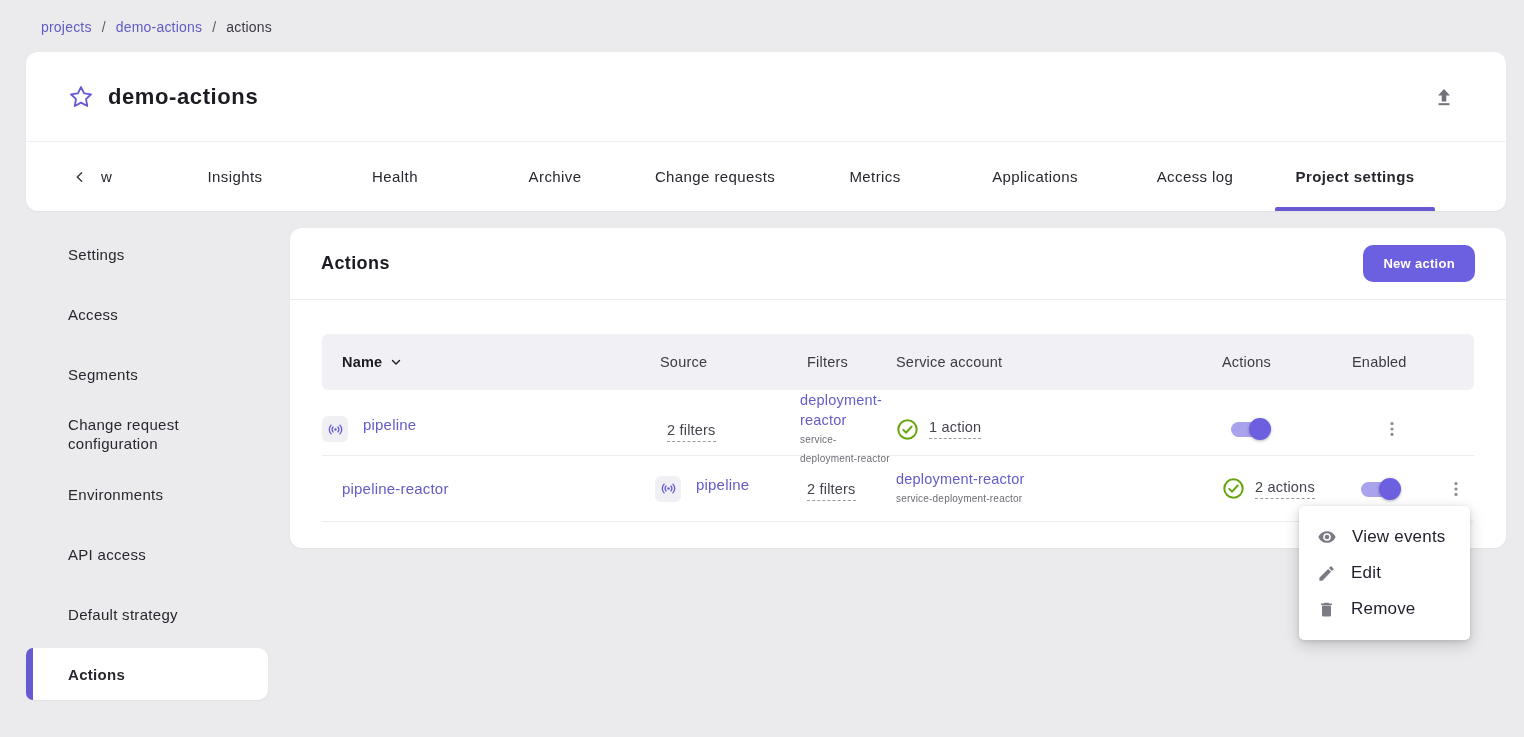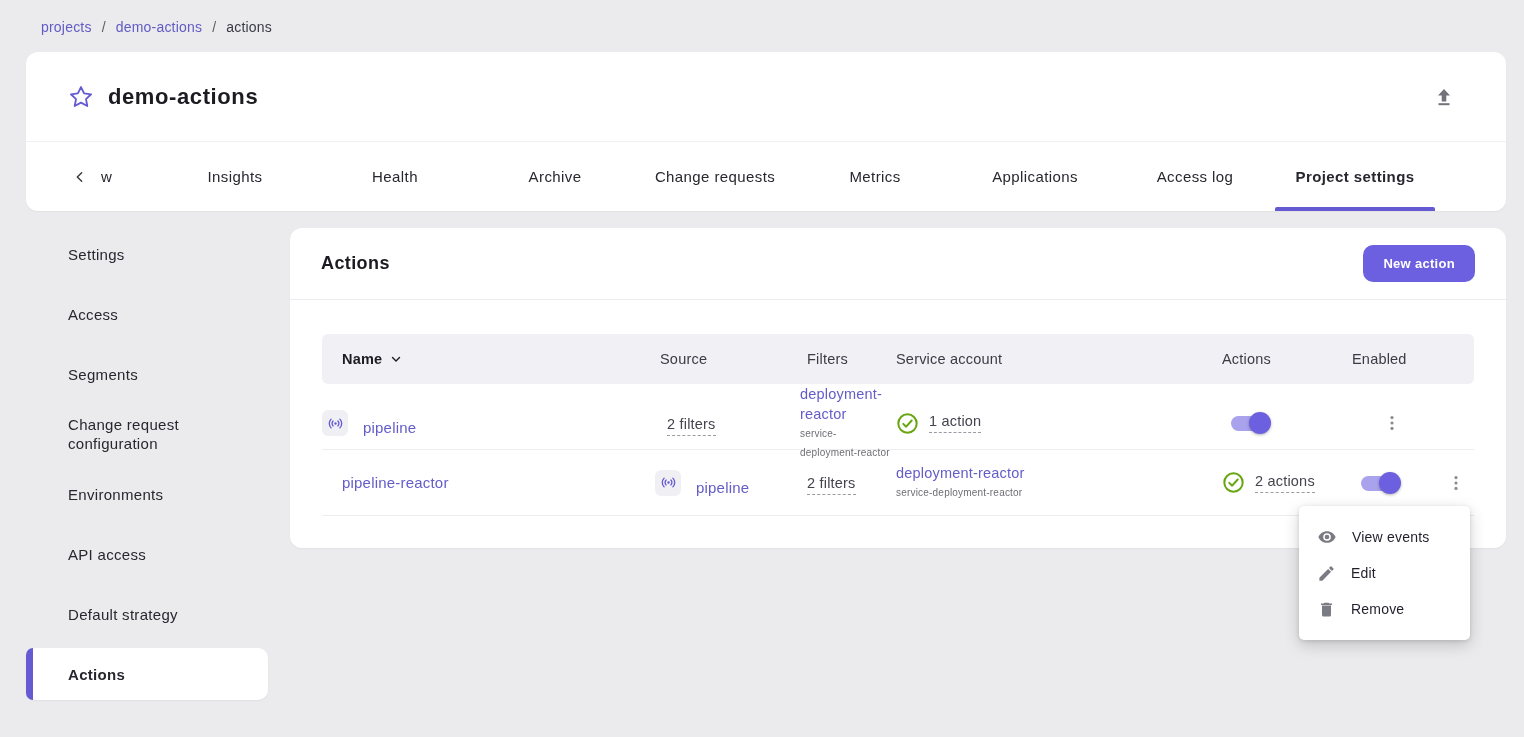--- a/index.html
+++ b/index.html
@@ -39,48 +39,48 @@
   .side-item.active::before { content:""; position:absolute; left:0; top:0; bottom:0; width:7px; background:#655ad2; border-radius:10px 0 0 10px; }
 
   
   .main-card { position:absolute; left:290px; top:228px; width:1216px; height:320px; background:#fff; border-radius:12px; box-shadow:0 1px 2px rgba(0,0,0,.04); }
   .main-header { height:72px; display:flex; align-items:center; padding:0 31px; border-bottom:1px solid #ececf0; }
   .main-title { font-size:18px; font-weight:bold; letter-spacing:.4px; }
   .new-action-btn { margin-left:auto; height:37px; padding:0 20px; background:#6c5fe0; color:#fff; border:none; border-radius:10px; font-family:"Liberation Sans",sans-serif; font-size:13px; font-weight:bold; letter-spacing:.3px; cursor:pointer; }
 
   .table { margin:34px 32px 0; }
   .t-grid { display:grid; grid-template-columns:333px 140px 96px 326px 130px 90px 1fr; align-items:center; }
-  .t-head { height:50px; background:#f1f0f4; border-radius:6px; font-size:14.5px; color:#3c3b45; letter-spacing:.2px; }
+  .t-head { height:56px; background:#f1f0f4; border-radius:6px; font-size:14.5px; color:#3c3b45; letter-spacing:.2px; }
   .th { padding-left:5px; }
   .th-name { padding-left:20px; display:flex; align-items:center; gap:7px; font-weight:bold; color:#1c1b22; cursor:pointer; }
   .th-filters { padding-left:12px; }
 
   .t-row { height:66px; border-bottom:1px solid #ededf0; font-size:15px; }
   .cell-name { padding-left:20px; }
   .row-link { color:#635cc9; letter-spacing:.2px; }
-  .cell-source { display:flex; align-items:flex-end; gap:15px; }
+  .cell-source { display:flex; align-items:flex-start; gap:15px; }
   .src-badge { width:26px; height:26px; background:#f0eff4; border-radius:6px; display:flex; align-items:center; justify-content:center; }
   .chip-dashed { font-size:14.5px; color:#44434e; border-bottom:1px dashed #9a9aa2; padding-bottom:3px; margin-left:12px; cursor:default; letter-spacing:.2px; }
   .cell-sa { line-height:19px; padding-left:5px; }
   .sa-name { font-size:14.5px; color:#635cc9; letter-spacing:.2px; }
   .sa-sub { font-size:10px; color:#6d6d75; letter-spacing:.2px; }
   .cell-actions { display:flex; align-items:center; gap:10px; padding-left:5px; }
   .actions-count { font-size:14.5px; color:#44434e; border-bottom:1px dashed #9a9aa2; padding-bottom:3px; cursor:default; letter-spacing:.2px; }
   .cell-enabled { padding-left:12px; }
   .cell-menu { display:flex; justify-content:center; }
   .kebab-btn { width:32px; height:32px; border:none; background:none; cursor:pointer; display:flex; align-items:center; justify-content:center; border-radius:50%; }
 
   
   .switch { position:relative; width:42px; height:22px; cursor:pointer; }
   .switch .track { position:absolute; left:2px; top:4px; width:37px; height:15px; border-radius:8px; background:#a9a2ec; }
   .switch .thumb { position:absolute; right:0; top:0; width:22px; height:22px; border-radius:50%; background:#6c5fe0; box-shadow:0 1px 3px rgba(0,0,0,.3); }
 
   
   .context-menu { position:absolute; left:1299px; top:506px; width:171px; background:#fff; border-radius:5px; box-shadow:0 5px 16px rgba(0,0,0,.18), 0 1px 4px rgba(0,0,0,.12); padding:13px 0; }
-  .menu-item { height:36px; display:flex; align-items:center; gap:15px; padding:0 18px; font-size:14px; color:#201f2b; letter-spacing:.2px; cursor:pointer; }
+  .menu-item { height:36px; display:flex; align-items:center; gap:15px; padding:0 18px; font-size:17px; color:#201f2b; letter-spacing:.2px; cursor:pointer; }
 
   .icon { flex:none; display:inline-flex; }
 </style>
 </head>
 <body>
 
 <nav class="breadcrumb">
   <a class="crumb-link">projects</a>
   <span class="crumb-sep">/</span>
   <a class="crumb-link">demo-actions</a>

